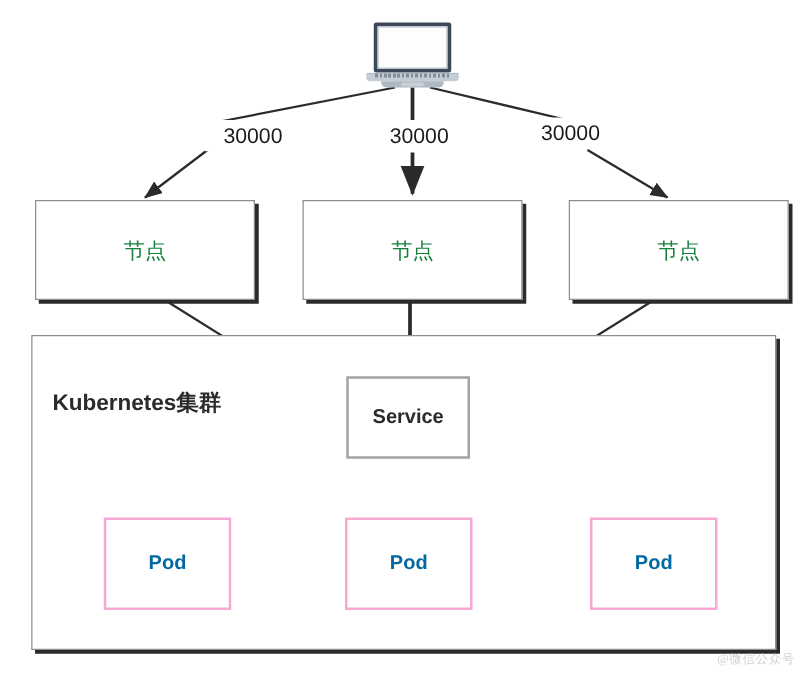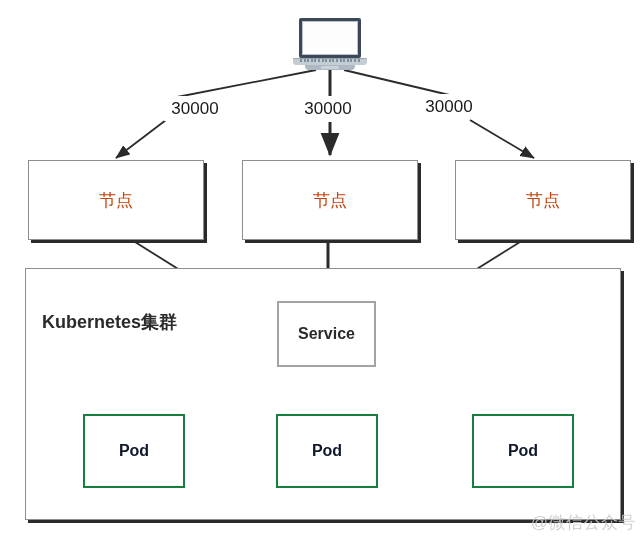--- a/index.html
+++ b/index.html
@@ -93,38 +93,38 @@
   }
 
   
   .port-label {
     position: absolute;
     background: #ffffff;
     color: #1a1a1a;
     font-size: 17px;
     line-height: 25px;
     height: 25px;
-    text-align: center;
+    text-align: right;
     letter-spacing: 0px;
     white-space: nowrap;
     font-family: "Liberation Sans", "DejaVu Sans", sans-serif;
   }
 
   
   .node-box {
     position: absolute;
     background: #ffffff;
     border: 1px solid #8a8f94;
     box-shadow: 3px 3px 0 0 #2b2b2b;
     box-sizing: border-box;
     display: flex;
     align-items: center;
     justify-content: center;
     font-size: 17px;
-    color: #c2410c;
+    color: #15803d;
     font-family: "Liberation Sans", "DejaVu Sans", sans-serif;
   }
 
   
   .cluster {
     position: absolute;
     left: 25px;
     top: 268px;
     width: 596px;
     height: 252px;
@@ -161,41 +161,41 @@
     font-weight: bold;
     color: #2b2b2b;
     font-family: "Liberation Sans", "DejaVu Sans", sans-serif;
   }
   .pod-box {
     position: absolute;
     top: 414px;
     width: 102px;
     height: 74px;
     background: #ffffff;
-    border: 2px solid #15803d;
+    border: 2px solid #f9a8d4;
     box-sizing: border-box;
     display: flex;
     align-items: center;
     justify-content: center;
     font-size: 16px;
     font-weight: bold;
-    color: #0f172a;
+    color: #0369a1;
     font-family: "Liberation Sans", "DejaVu Sans", sans-serif;
   }
 
   
   .watermark {
     position: absolute;
     right: 8px;
     bottom: 8px;
-    font-size: 17px;
+    font-size: 10px;
     color: #c9c9c9;
     letter-spacing: 0.5px;
     white-space: nowrap;
-    font-family: Liberation Sans, sans-serif;
+    font-family: Liberation Serif, serif;
     opacity: 0.85;
   }
 </style>
 </head>
 <body>
 
 <div id="canvas">
 
   <svg class="layer" viewBox="0 0 644 542" xmlns="http://www.w3.org/2000/svg">
     <defs>

